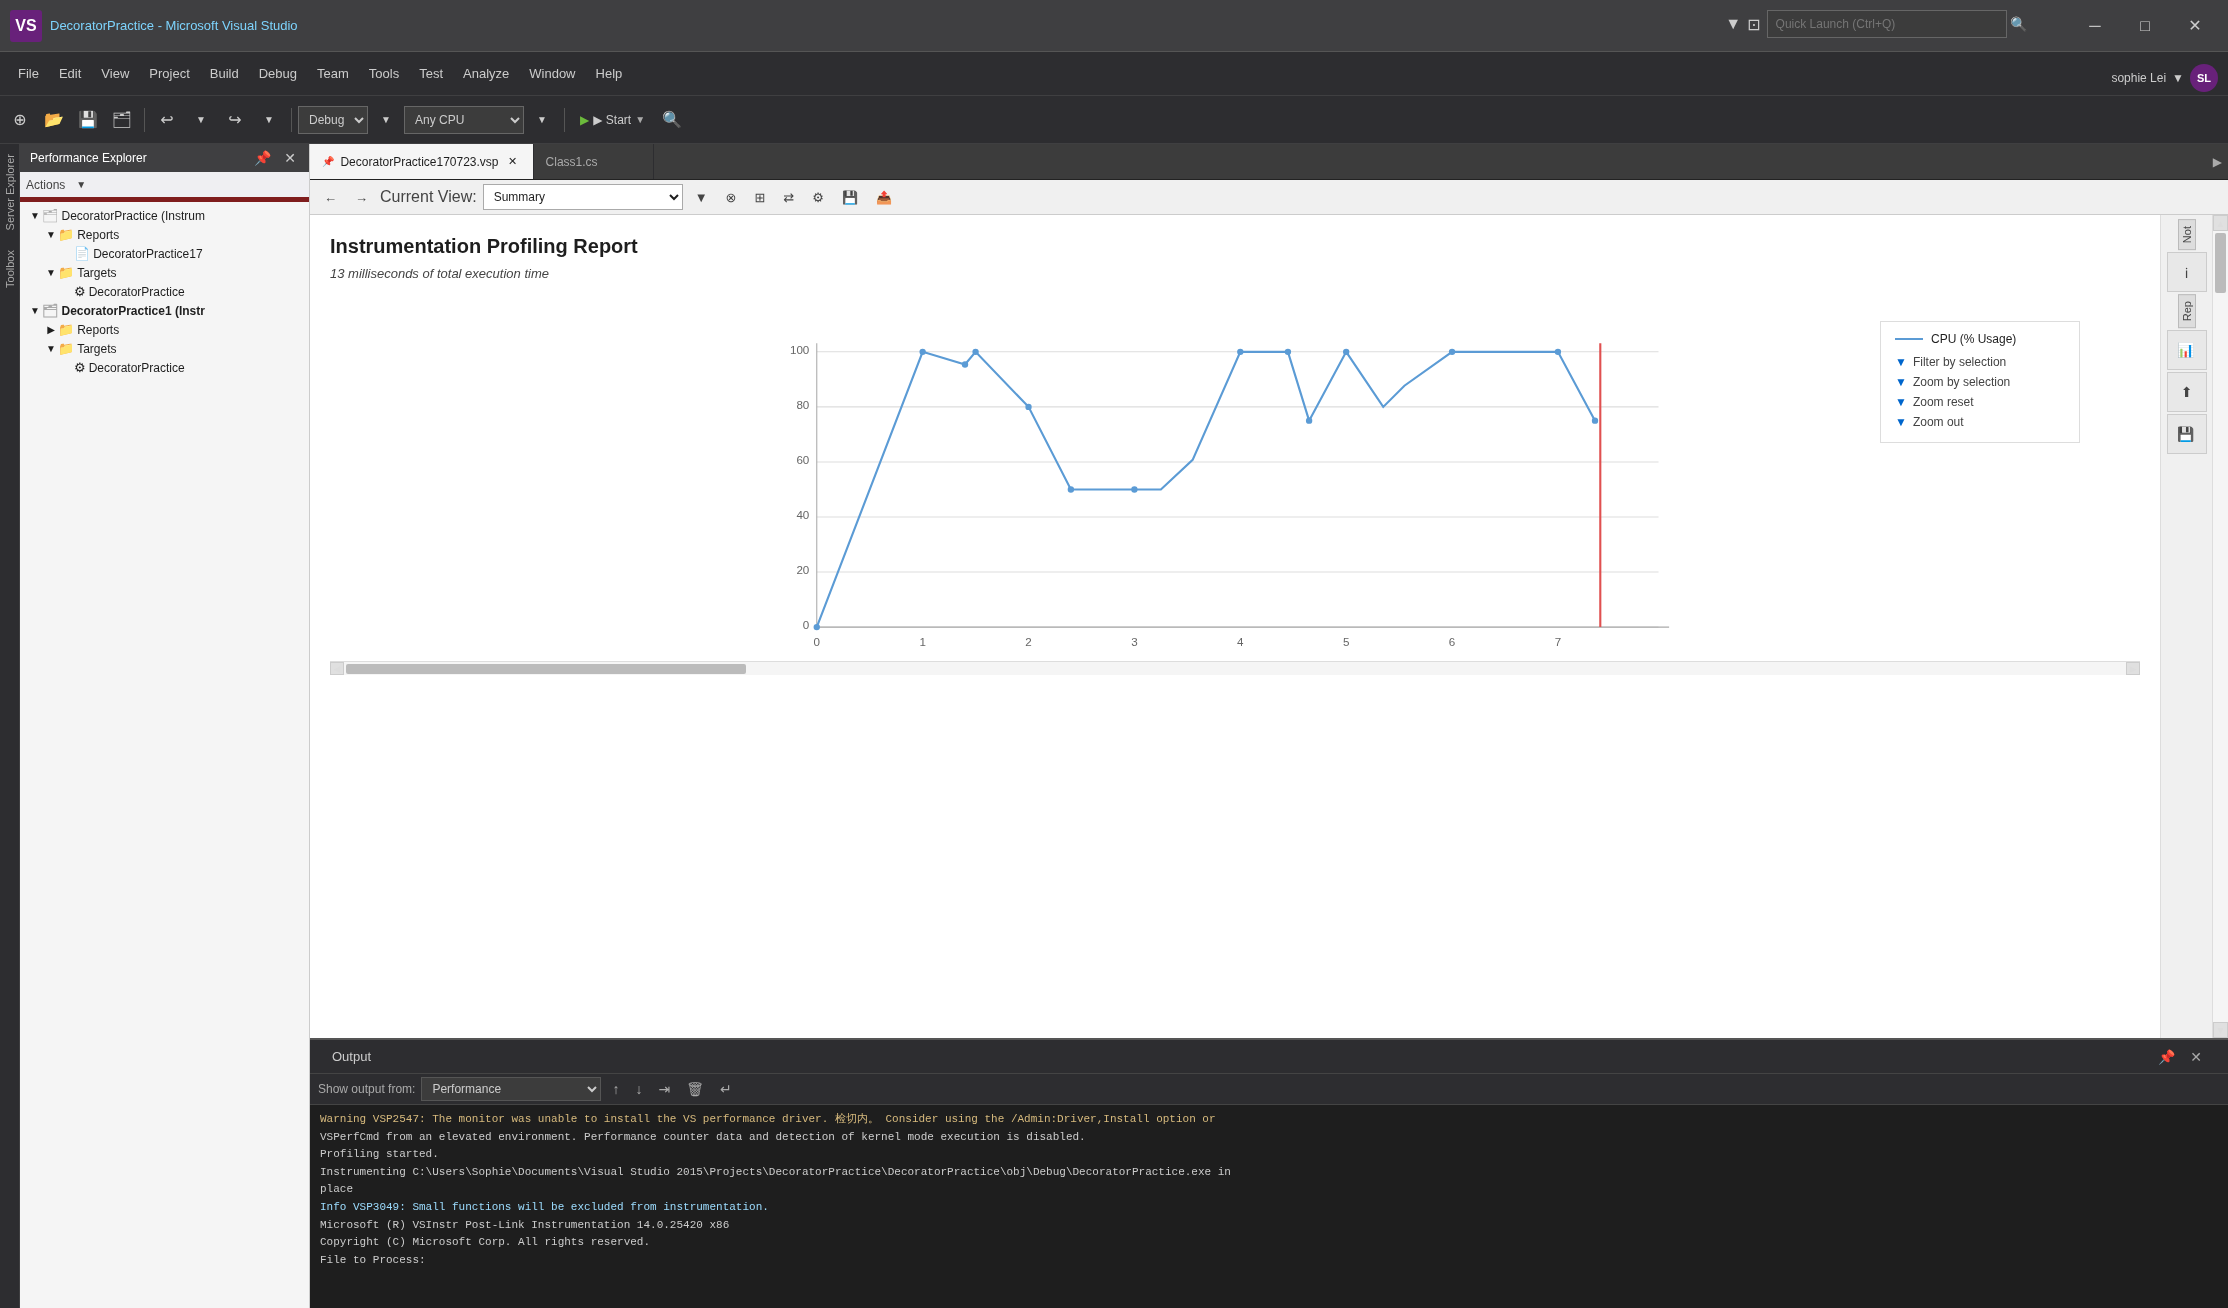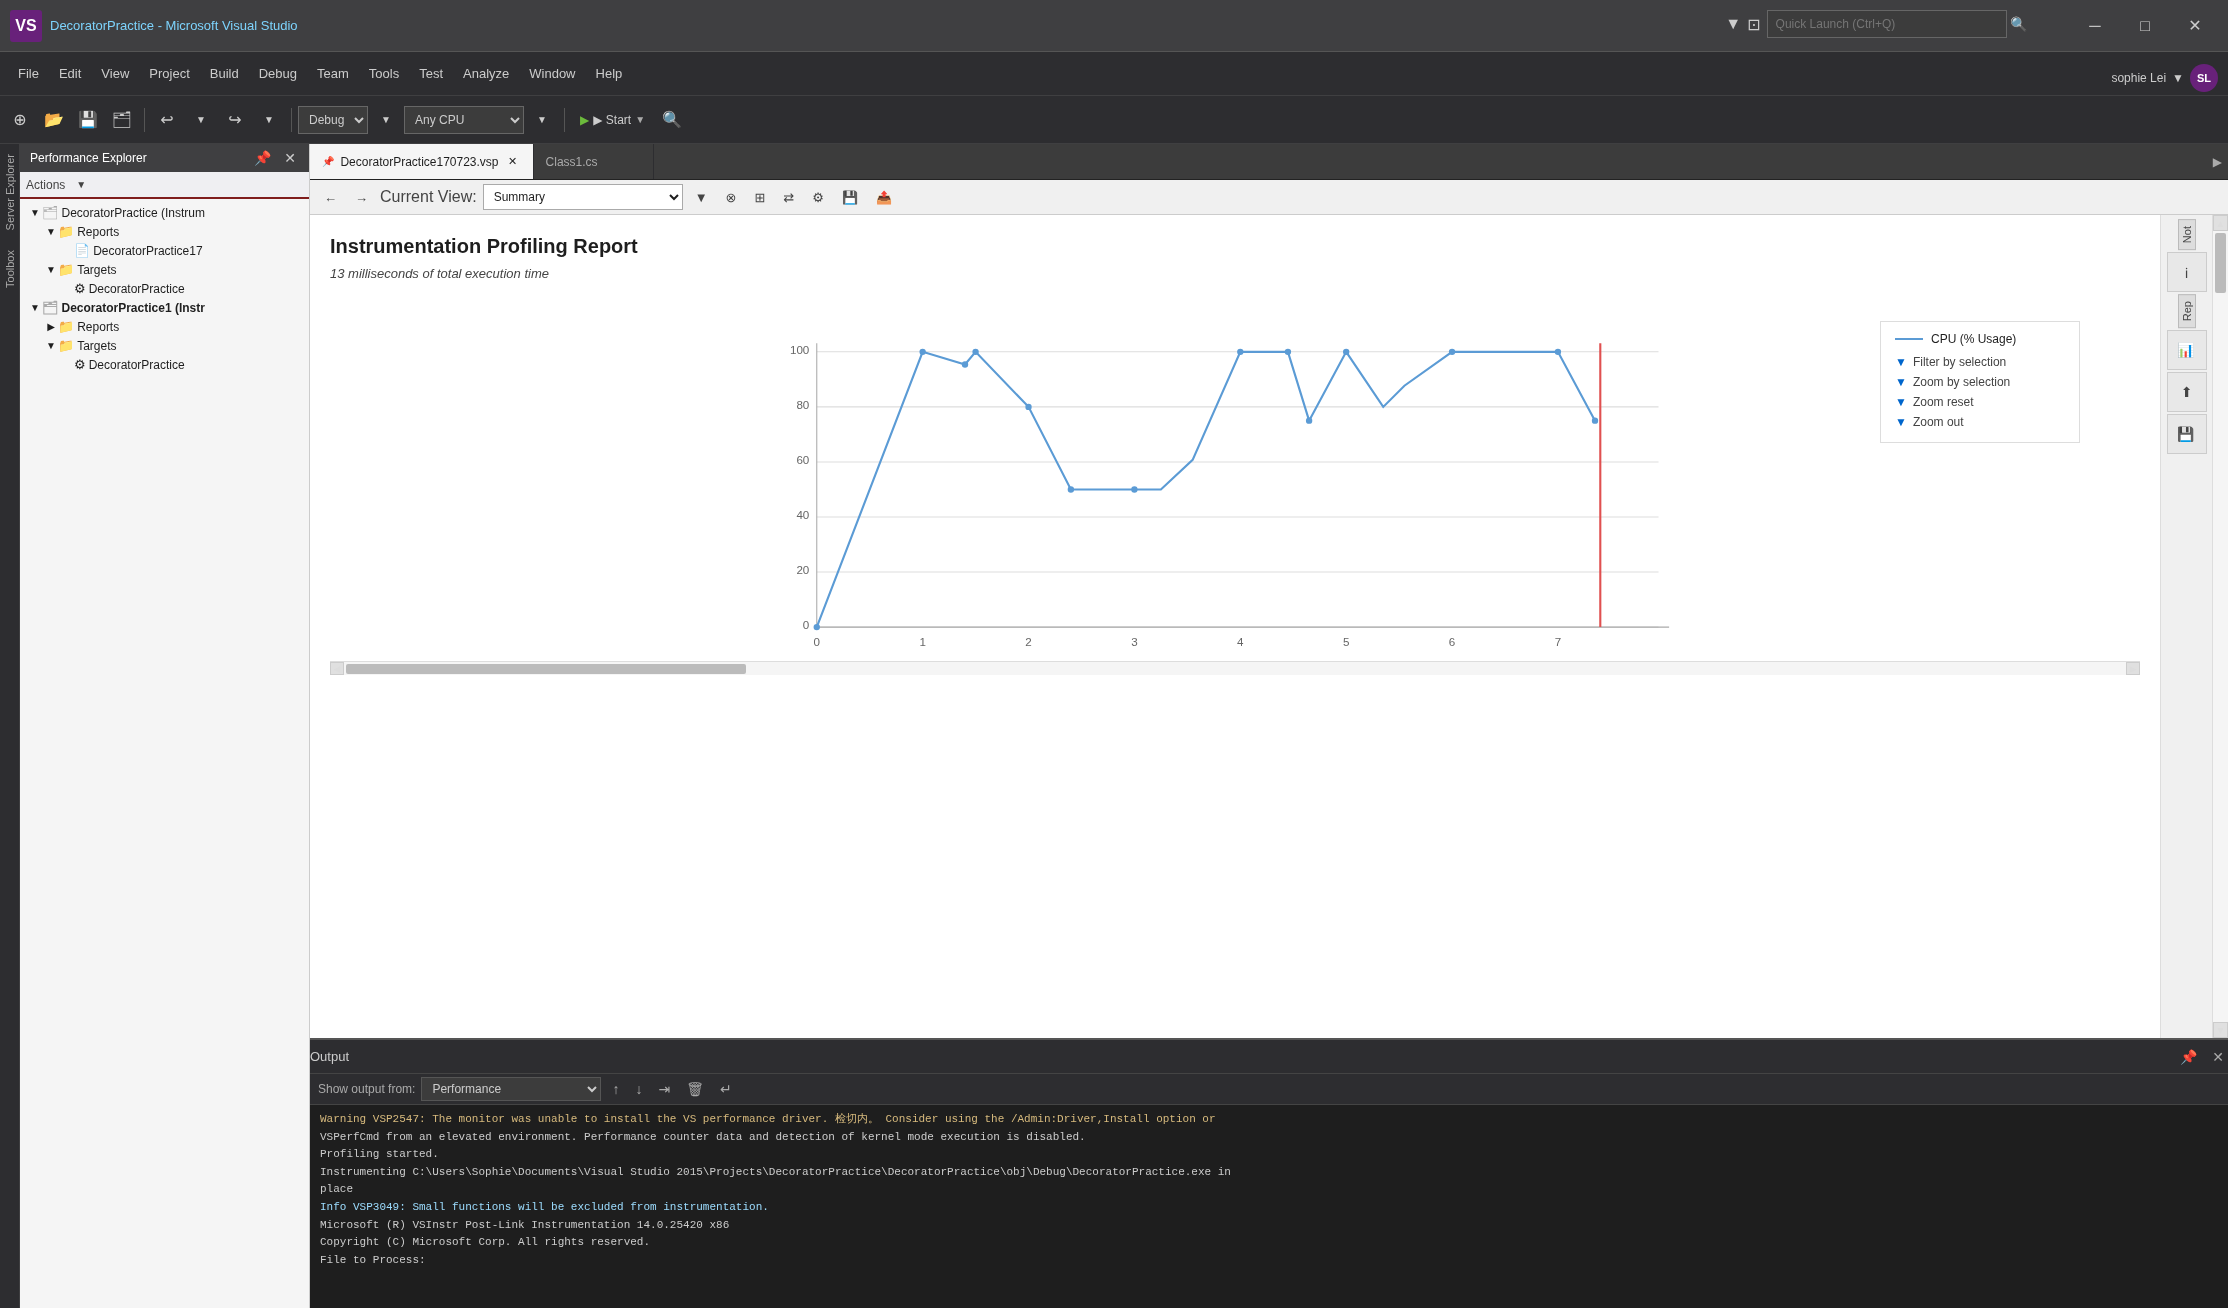--- a/index.html
+++ b/index.html
@@ -137,21 +137,21 @@
       justify-content: space-between;
     }
     #perf-explorer-header .header-controls { display: flex; gap: 6px; }
     #perf-explorer-header .hc-btn {
       background: transparent; border: none; color: #ccc;
       cursor: pointer; font-size: 14px; padding: 0 3px;
     }
     #perf-explorer-toolbar {
       background: #efeff2;
       padding: 4px 6px;
-      border-bottom: 2px solid #7f1d1d;
+      border-bottom: 5px solid #7f1d1d;
       display: flex;
       align-items: center;
       gap: 2px;
     }
     .pe-toolbar-btn {
       background: transparent; border: 1px solid transparent;
       cursor: pointer; padding: 2px 4px; font-size: 11px; color: #444;
     }
     #perf-tree {
       flex: 1;
@@ -358,21 +358,21 @@
       background: #1e1e1e;
       border-top: 2px solid #555;
       display: flex;
       flex-direction: column;
     }
     #output-header {
       background: #2d2d30;
       height: 34px;
       display: flex;
       align-items: center;
-      padding: 0 0;
+      padding: 0 22px;
       gap: 8px;
       border-bottom: 1px solid #444;
     }
     #output-header .output-controls {
       margin-left: auto; display: flex; align-items: center; gap: 6px;
     }
     .output-ctrl-btn {
       background: transparent; border: none; color: #aaa;
       cursor: pointer; font-size: 14px; padding: 2px 4px;
     }

